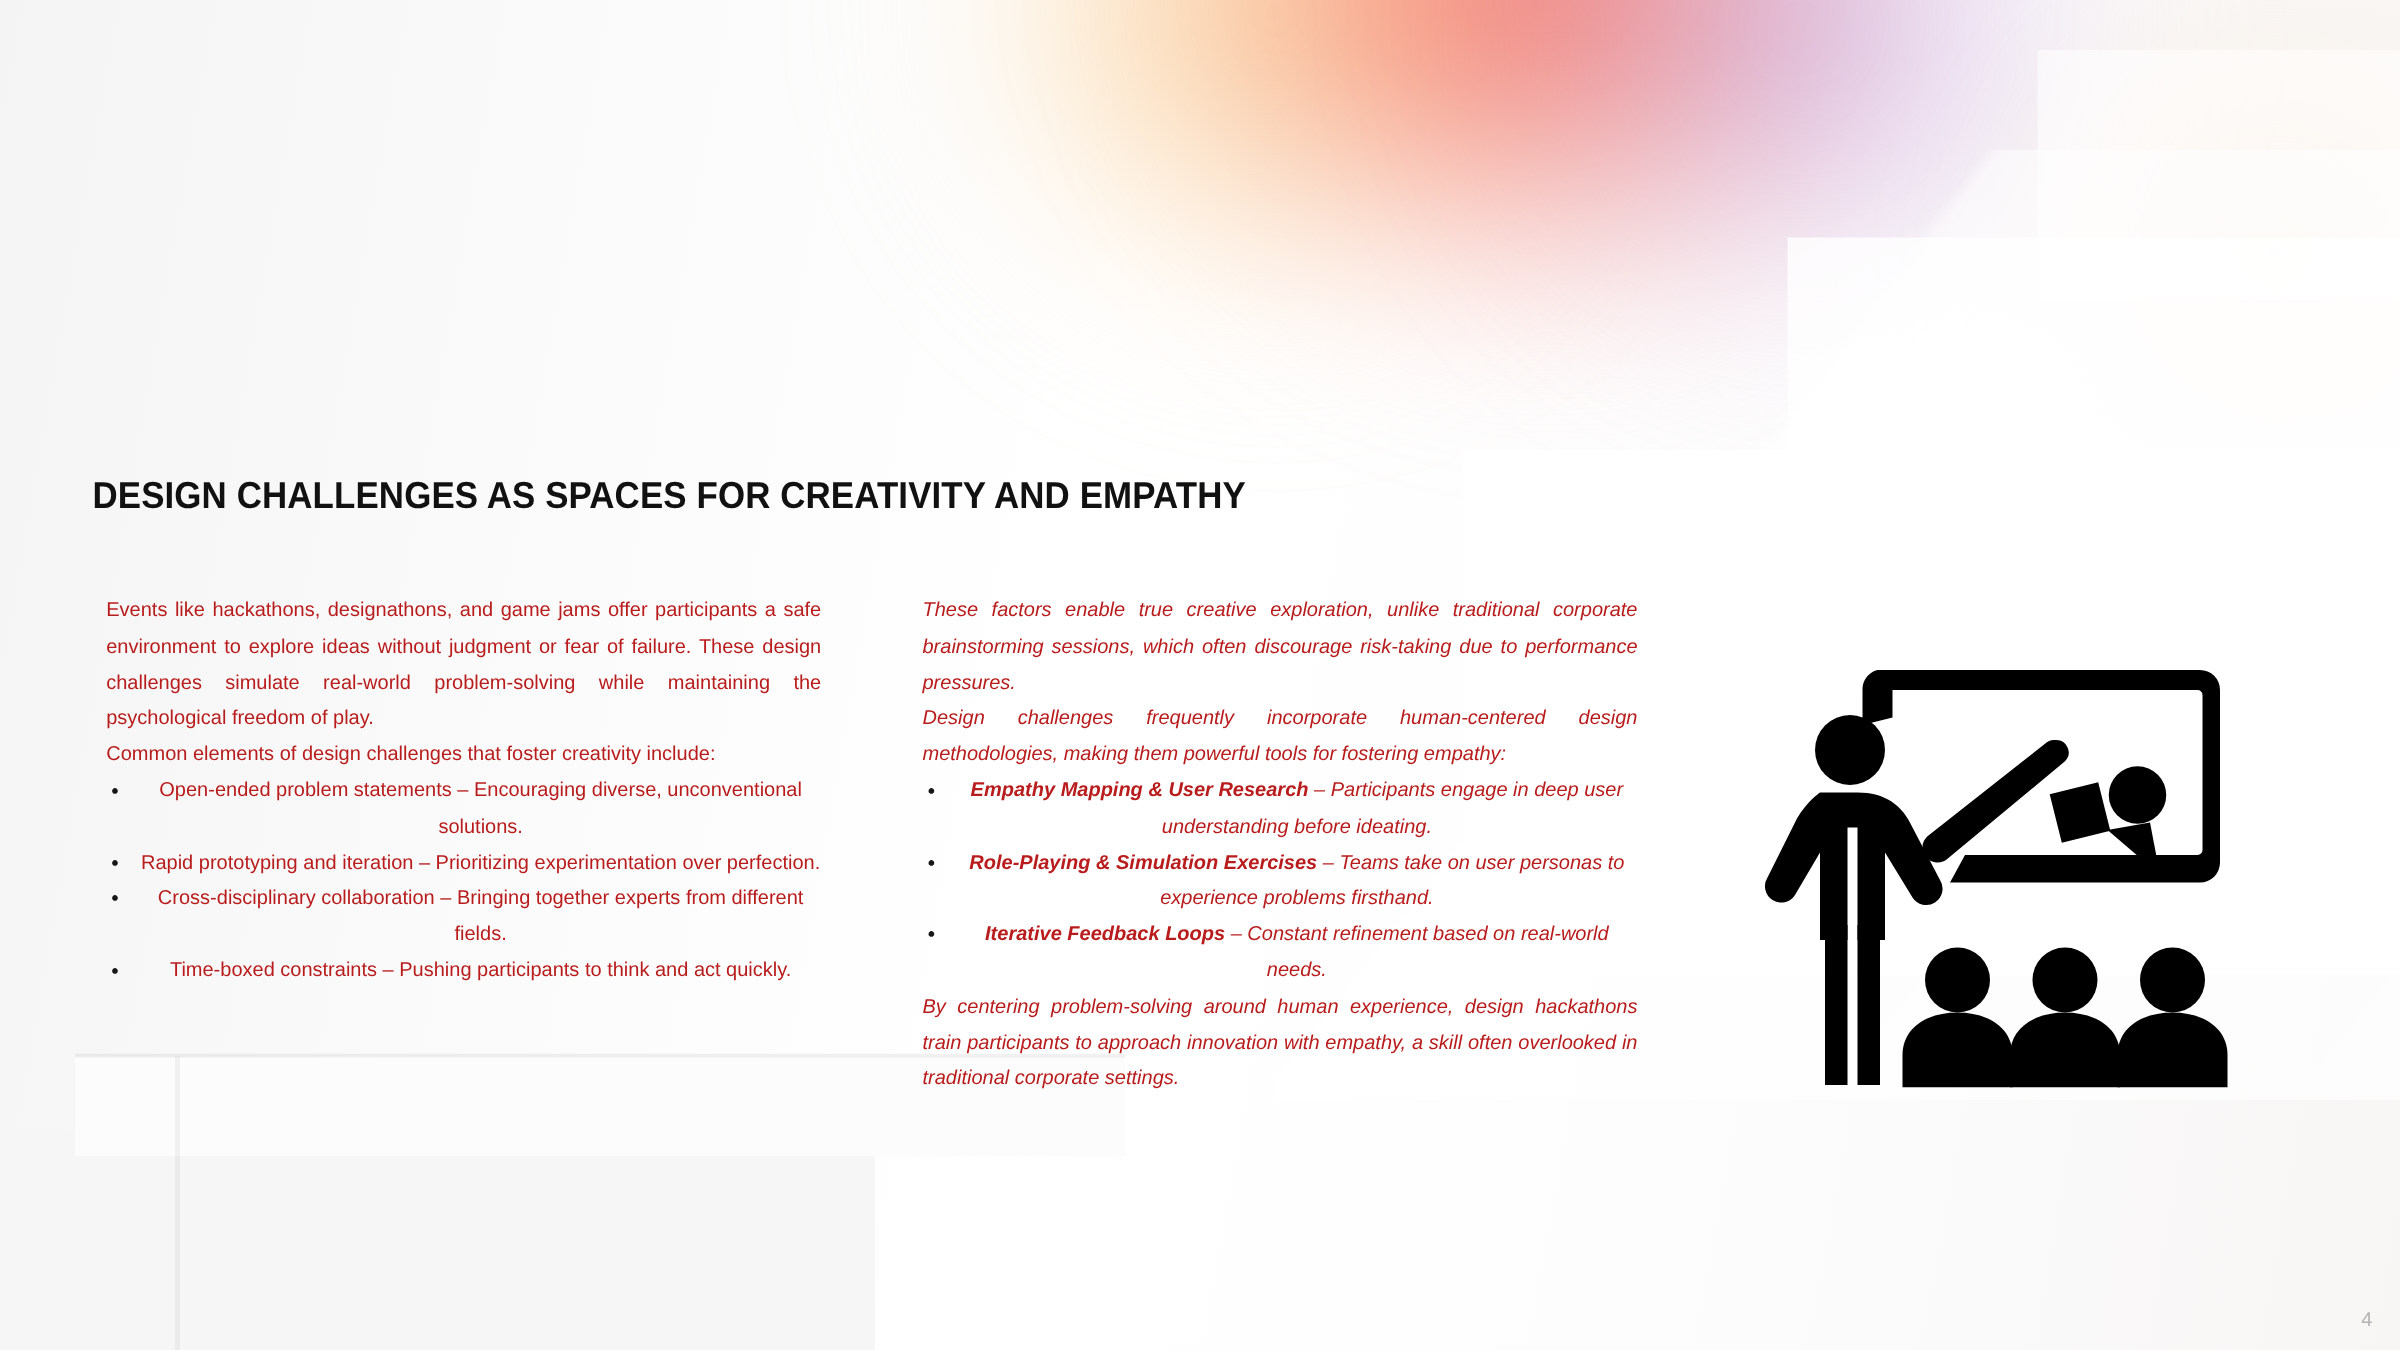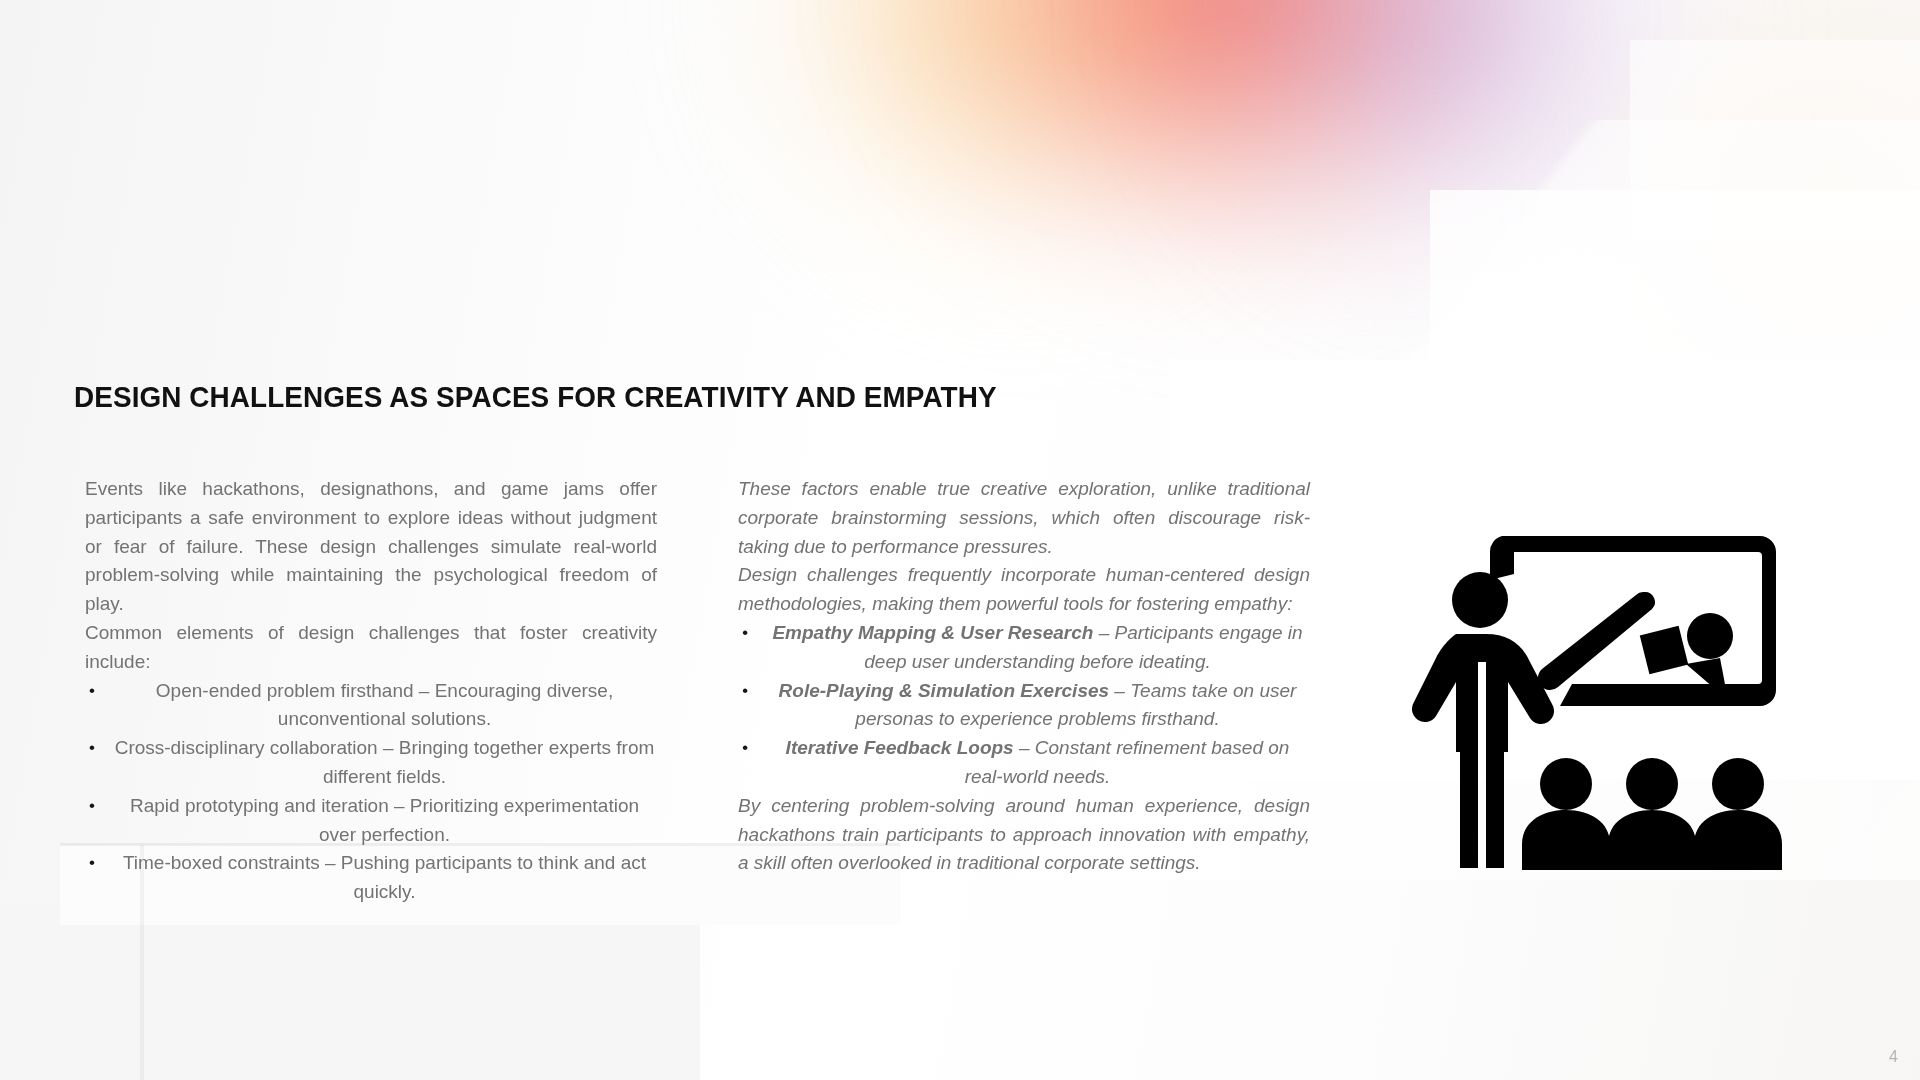--- a/index.html
+++ b/index.html
@@ -147,23 +147,23 @@
     color: #111111;
     font-family: "Liberation Sans", sans-serif;
     transform: scaleX(0.93);
     transform-origin: left top;
     white-space: nowrap;
   }
 
   .col {
     position: absolute;
     top: 475px;
-    font-size: 19px;
+    font-size: 16px;
     line-height: 28.8px;
-    color: #737373;
+    color: #b91c1c;
     font-family: "Liberation Sans", sans-serif;
   }
   .col-left  { left: 85px;  width: 572px; }
   .col-right { left: 738px; width: 572px; font-style: italic; }
 
   .para {
     margin: 0;
     text-align: justify;
     text-justify: inter-word;
   }
@@ -229,23 +229,23 @@
   <div class="panel panel-bl-2"></div>
   <div class="panel-shadow-a"></div>
   <div class="panel-shadow-b"></div>
 
   <div class="title">DESIGN CHALLENGES AS SPACES FOR CREATIVITY AND EMPATHY</div>
 
   <div class="col col-left">
     <p class="para">Events like hackathons, designathons, and game jams offer participants a safe environment to explore ideas without judgment or fear of failure. These design challenges simulate real-world problem-solving while maintaining the psychological freedom of play.</p>
     <p class="para">Common elements of design challenges that foster creativity include:</p>
     <ul class="bullets">
-      <li>Open-ended problem firsthand – Encouraging diverse, unconventional solutions.</li>
+      <li>Open-ended problem statements – Encouraging diverse, unconventional solutions.</li>
+      <li>Rapid prototyping and iteration – Prioritizing experimentation over perfection.</li>
       <li>Cross-disciplinary collaboration – Bringing together experts from different fields.</li>
-      <li>Rapid prototyping and iteration – Prioritizing experimentation over perfection.</li>
       <li>Time-boxed constraints – Pushing participants to think and act quickly.</li>
     </ul>
   </div>
 
   <div class="col col-right">
     <p class="para">These factors enable true creative exploration, unlike traditional corporate brainstorming sessions, which often discourage risk-taking due to performance pressures.</p>
     <p class="para">Design challenges frequently incorporate human-centered design methodologies, making them powerful tools for fostering empathy:</p>
     <ul class="bullets">
       <li><span class="lead">Empathy Mapping &amp; User Research</span><span> – Participants engage in deep user understanding before ideating.</span></li>
       <li><span class="lead">Role-Playing &amp; Simulation Exercises</span><span> – Teams take on user personas to experience problems firsthand.</span></li>

